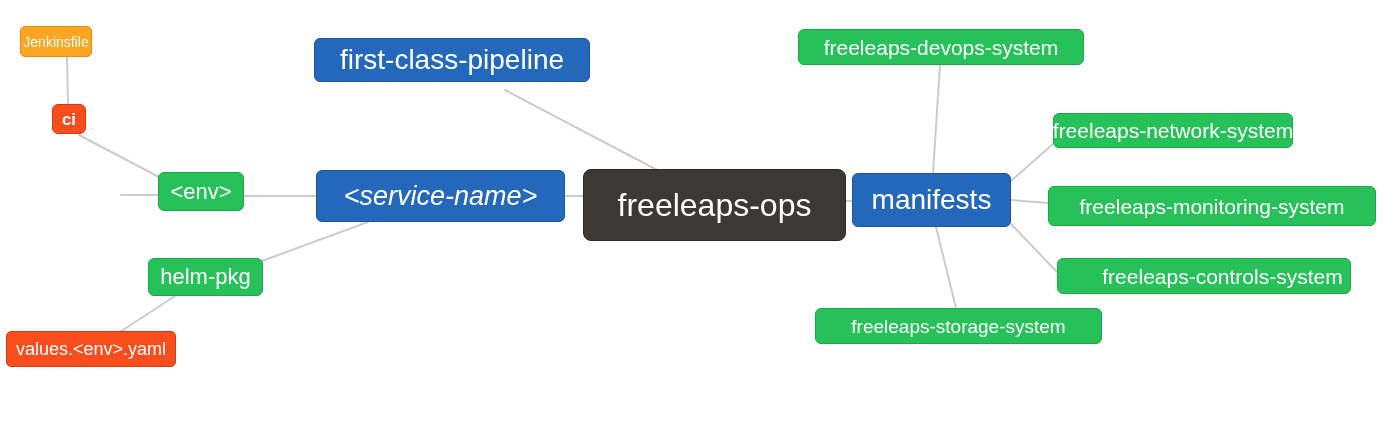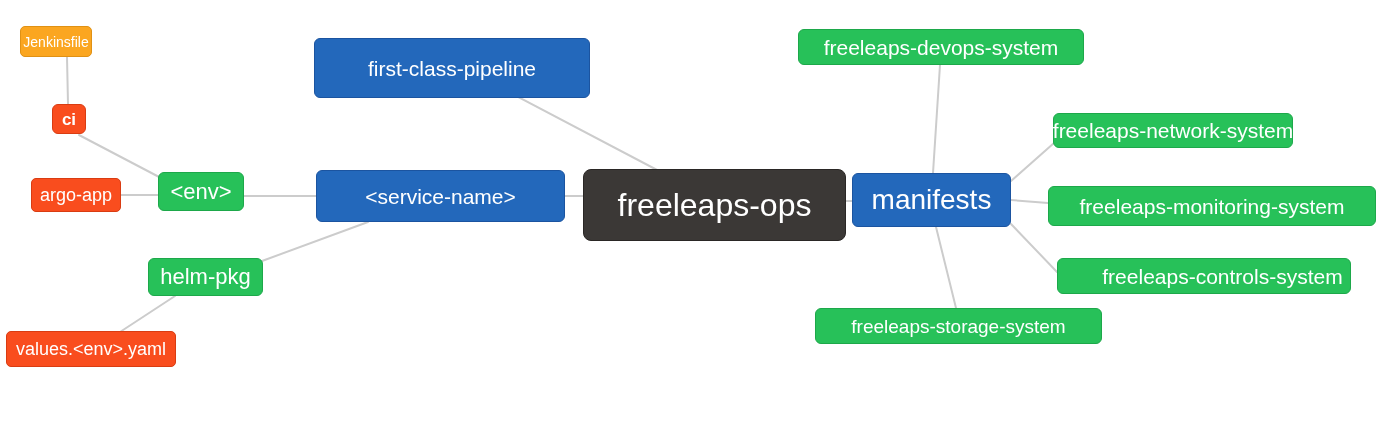--- a/index.html
+++ b/index.html
@@ -39,22 +39,22 @@
   .c-red    { background: #f94d1e; border-color: #d93c12; }
   .c-orange { background: #fba620; border-color: #e09114; }
   .c-dark   { background: #3b3836; border-color: #2a2725; }
 
   .n-jenkinsfile   { left: 20px;  top: 26px;  width: 72px;  height: 31px; font-size: 14px; border-radius: 5px; }
   .n-ci            { left: 52px;  top: 104px; width: 34px;  height: 30px; font-size: 17px; font-weight: bold; }
   .n-argo-app      { left: 31px;  top: 178px; width: 90px;  height: 34px; font-size: 18px; border-radius: 5px; }
   .n-env           { left: 158px; top: 172px; width: 86px;  height: 39px; font-size: 22px; }
   .n-helm-pkg      { left: 148px; top: 258px; width: 115px; height: 38px; font-size: 22px; }
   .n-values        { left: 6px;   top: 331px; width: 170px; height: 36px; font-size: 18px; border-radius: 5px; }
-  .n-fcp           { left: 314px; top: 38px;  width: 276px; height: 60px; font-size: 21px; }
-  .n-service-name  { left: 316px; top: 170px; width: 249px; height: 52px; font-size: 21px; }
+  .n-fcp           { left: 314px; top: 38px;  width: 276px; height: 44px; font-size: 28px; }
+  .n-service-name  { left: 316px; top: 170px; width: 249px; height: 52px; font-size: 27px; font-style: italic; }
   .n-freeleaps-ops { left: 583px; top: 169px; width: 263px; height: 72px; font-size: 32px; border-radius: 8px; }
   .n-manifests     { left: 852px; top: 173px; width: 159px; height: 54px; font-size: 28px; }
   .n-devops        { left: 798px; top: 29px;  width: 286px; height: 36px; font-size: 21px; }
   .n-network       { left: 1053px; top: 113px; width: 240px; height: 35px; font-size: 21px; }
   .n-monitoring    { left: 1048px; top: 186px; width: 328px; height: 40px; font-size: 21px; }
   .n-controls      { left: 1057px; top: 258px; width: 294px; height: 36px; font-size: 21px; padding-left: 37px; }
   .n-storage       { left: 815px;  top: 308px; width: 287px; height: 36px; font-size: 19px; }
 </style>
 </head>
 <body>
@@ -73,21 +73,20 @@
     <line x1="846" y1="201" x2="852" y2="201"></line>
     <line x1="940" y1="65" x2="933" y2="173"></line>
     <line x1="1011" y1="181" x2="1054" y2="143"></line>
     <line x1="1011" y1="200" x2="1048" y2="203"></line>
     <line x1="1011" y1="224" x2="1057" y2="272"></line>
     <line x1="936" y1="227" x2="956" y2="308"></line>
   </svg>
 
   <div class="node c-orange n-jenkinsfile">Jenkinsfile</div>
   <div class="node c-red    n-ci">ci</div>
-  <div class="node c-red    n-argo-app">argo-app</div>
   <div class="node c-green  n-env">&lt;env&gt;</div>
   <div class="node c-green  n-helm-pkg">helm-pkg</div>
   <div class="node c-red    n-values">values.&lt;env&gt;.yaml</div>
   <div class="node c-blue   n-fcp">first-class-pipeline</div>
   <div class="node c-blue   n-service-name">&lt;service-name&gt;</div>
   <div class="node c-blue   n-manifests">manifests</div>
   <div class="node c-dark   n-freeleaps-ops">freeleaps-ops</div>
   <div class="node c-green  n-devops">freeleaps-devops-system</div>
   <div class="node c-green  n-network">freeleaps-network-system</div>
   <div class="node c-green  n-monitoring">freeleaps-monitoring-system</div>

